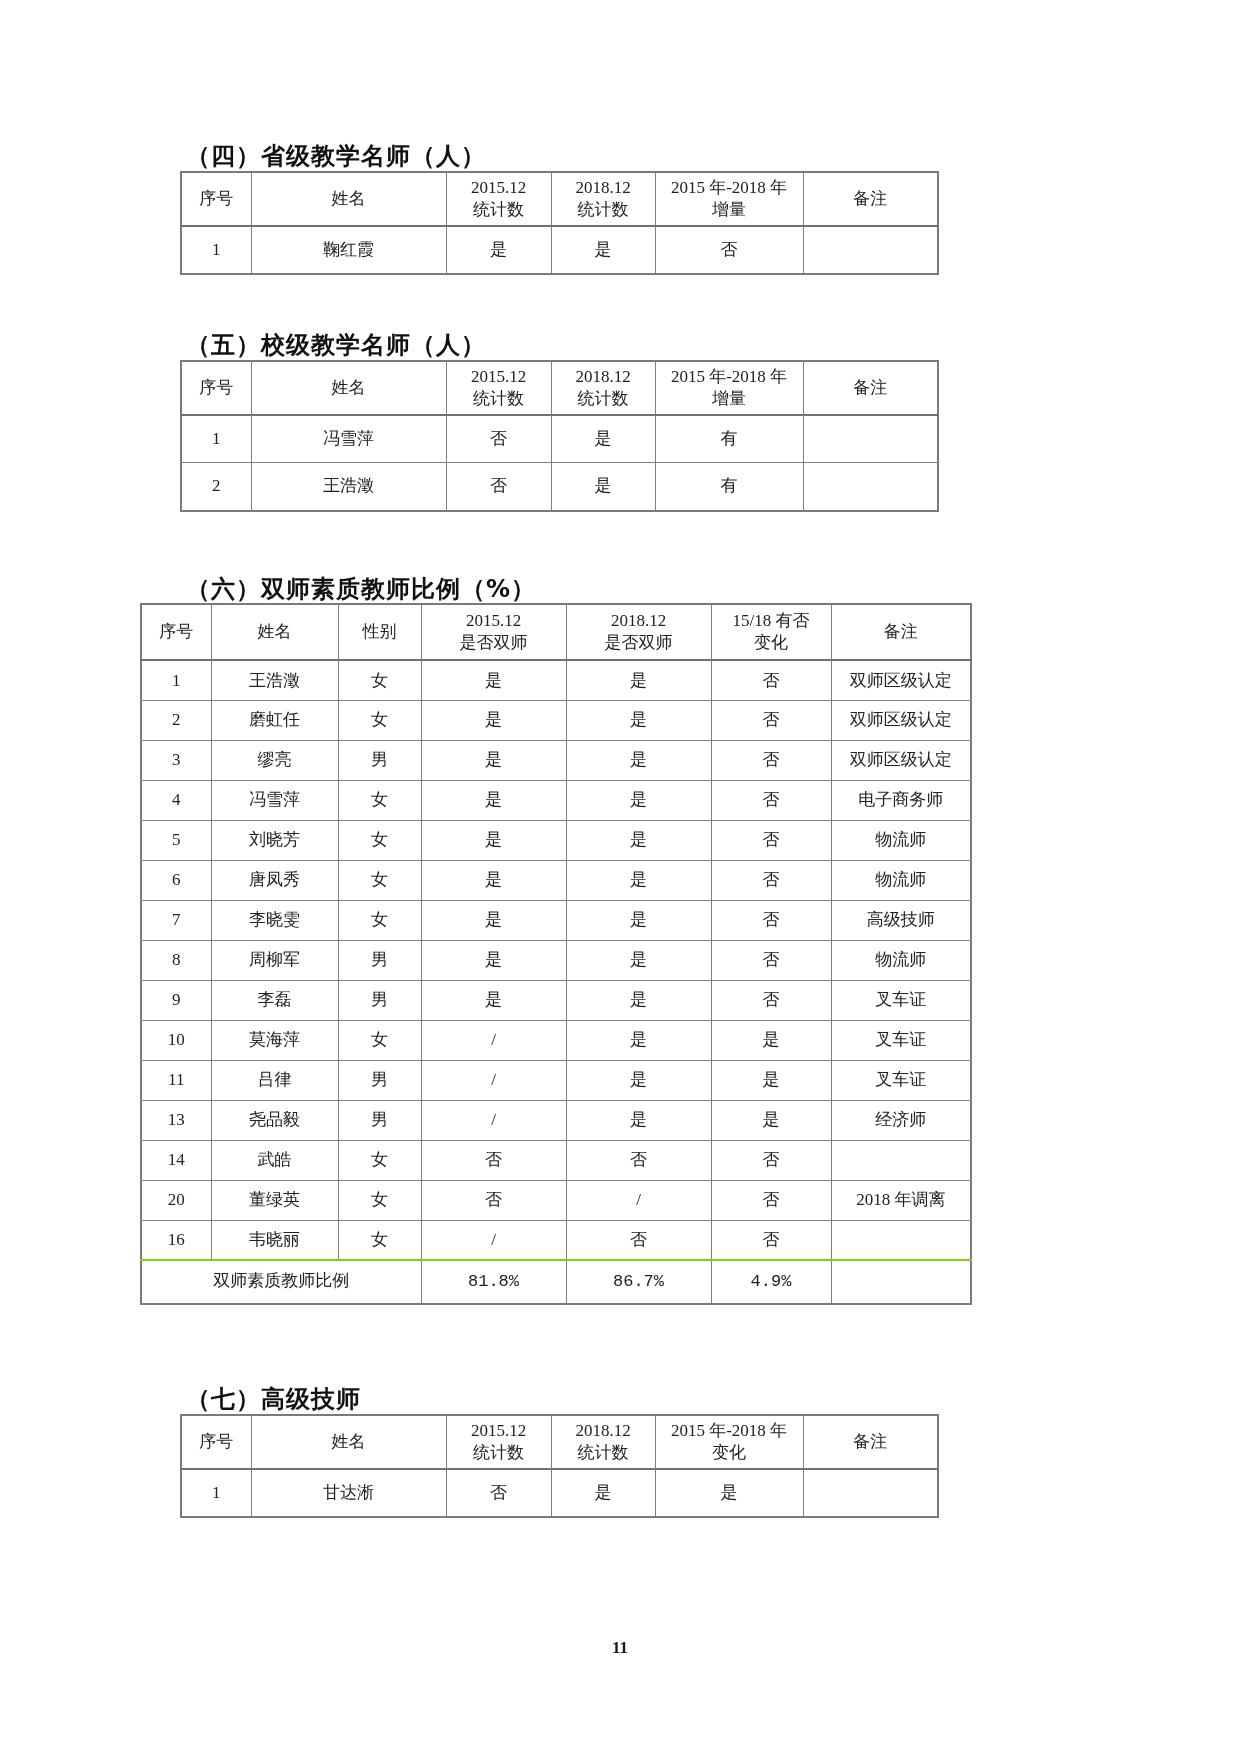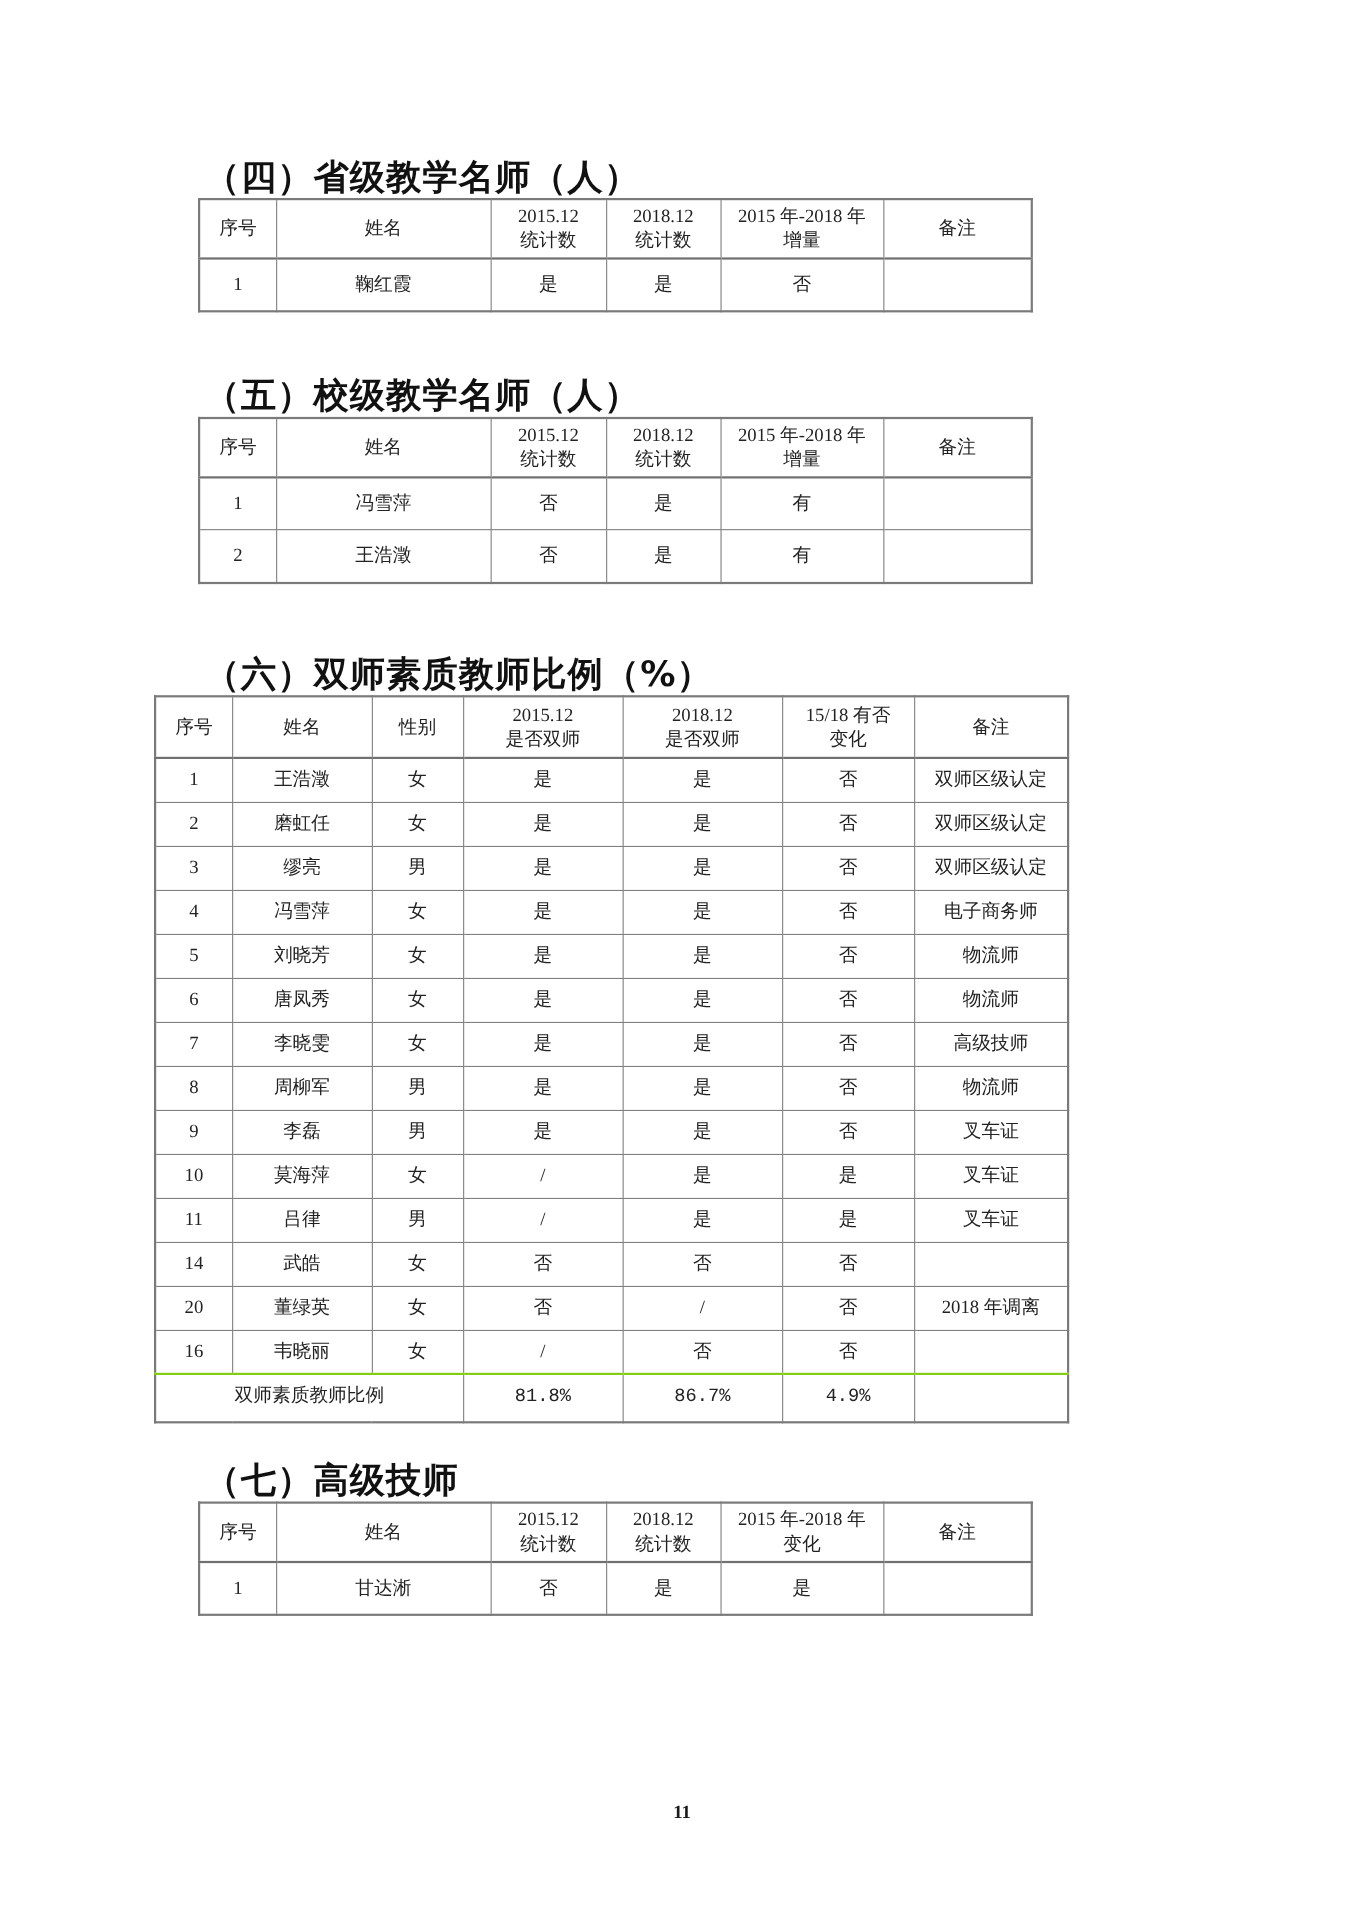--- a/index.html
+++ b/index.html
@@ -8,30 +8,30 @@
     background:#ffffff;
     font-family:"Liberation Serif","DejaVu Serif",serif;
     color:#1d1d1d;
     position:relative;
     overflow:hidden;
   }
   .doc{position:relative;width:1240px;height:1754px;}
   .sec-title{
     font-family:"DejaVu Sans","Liberation Sans",sans-serif;
     font-weight:bold;
-    font-size:32px;
+    font-size:24px;
     color:#111;
     margin:0 0 0 186px;
     letter-spacing:1px;
     line-height:1.2;
   }
   .mt-first{padding-top:142px;}
   .gap-a{margin-top:56px;}
   .gap-b{margin-top:63px;}
-  .gap-c{margin-top:32px;}
+  .gap-c{margin-top:80px;}
   table.doc-table{
     border-collapse:collapse;
     table-layout:fixed;
     margin-top:0;
     font-size:17px;
     color:#222;
   }
   table.tbl-a{margin-left:180px;}
   table.tbl-b{margin-left:140px;}
   table.doc-table th, table.doc-table td{
@@ -269,20 +269,29 @@
           <tr>
             <td>11</td>
             <td>吕律</td>
             <td>男</td>
             <td>/</td>
             <td>是</td>
             <td>是</td>
             <td>叉车证</td>
           </tr>
           <tr>
+            <td>13</td>
+            <td>尧品毅</td>
+            <td>男</td>
+            <td>/</td>
+            <td>是</td>
+            <td>是</td>
+            <td>经济师</td>
+          </tr>
+          <tr>
             <td>14</td>
             <td>武皓</td>
             <td>女</td>
             <td>否</td>
             <td>否</td>
             <td>否</td>
             <td></td>
           </tr>
           <tr>
             <td>20</td>

